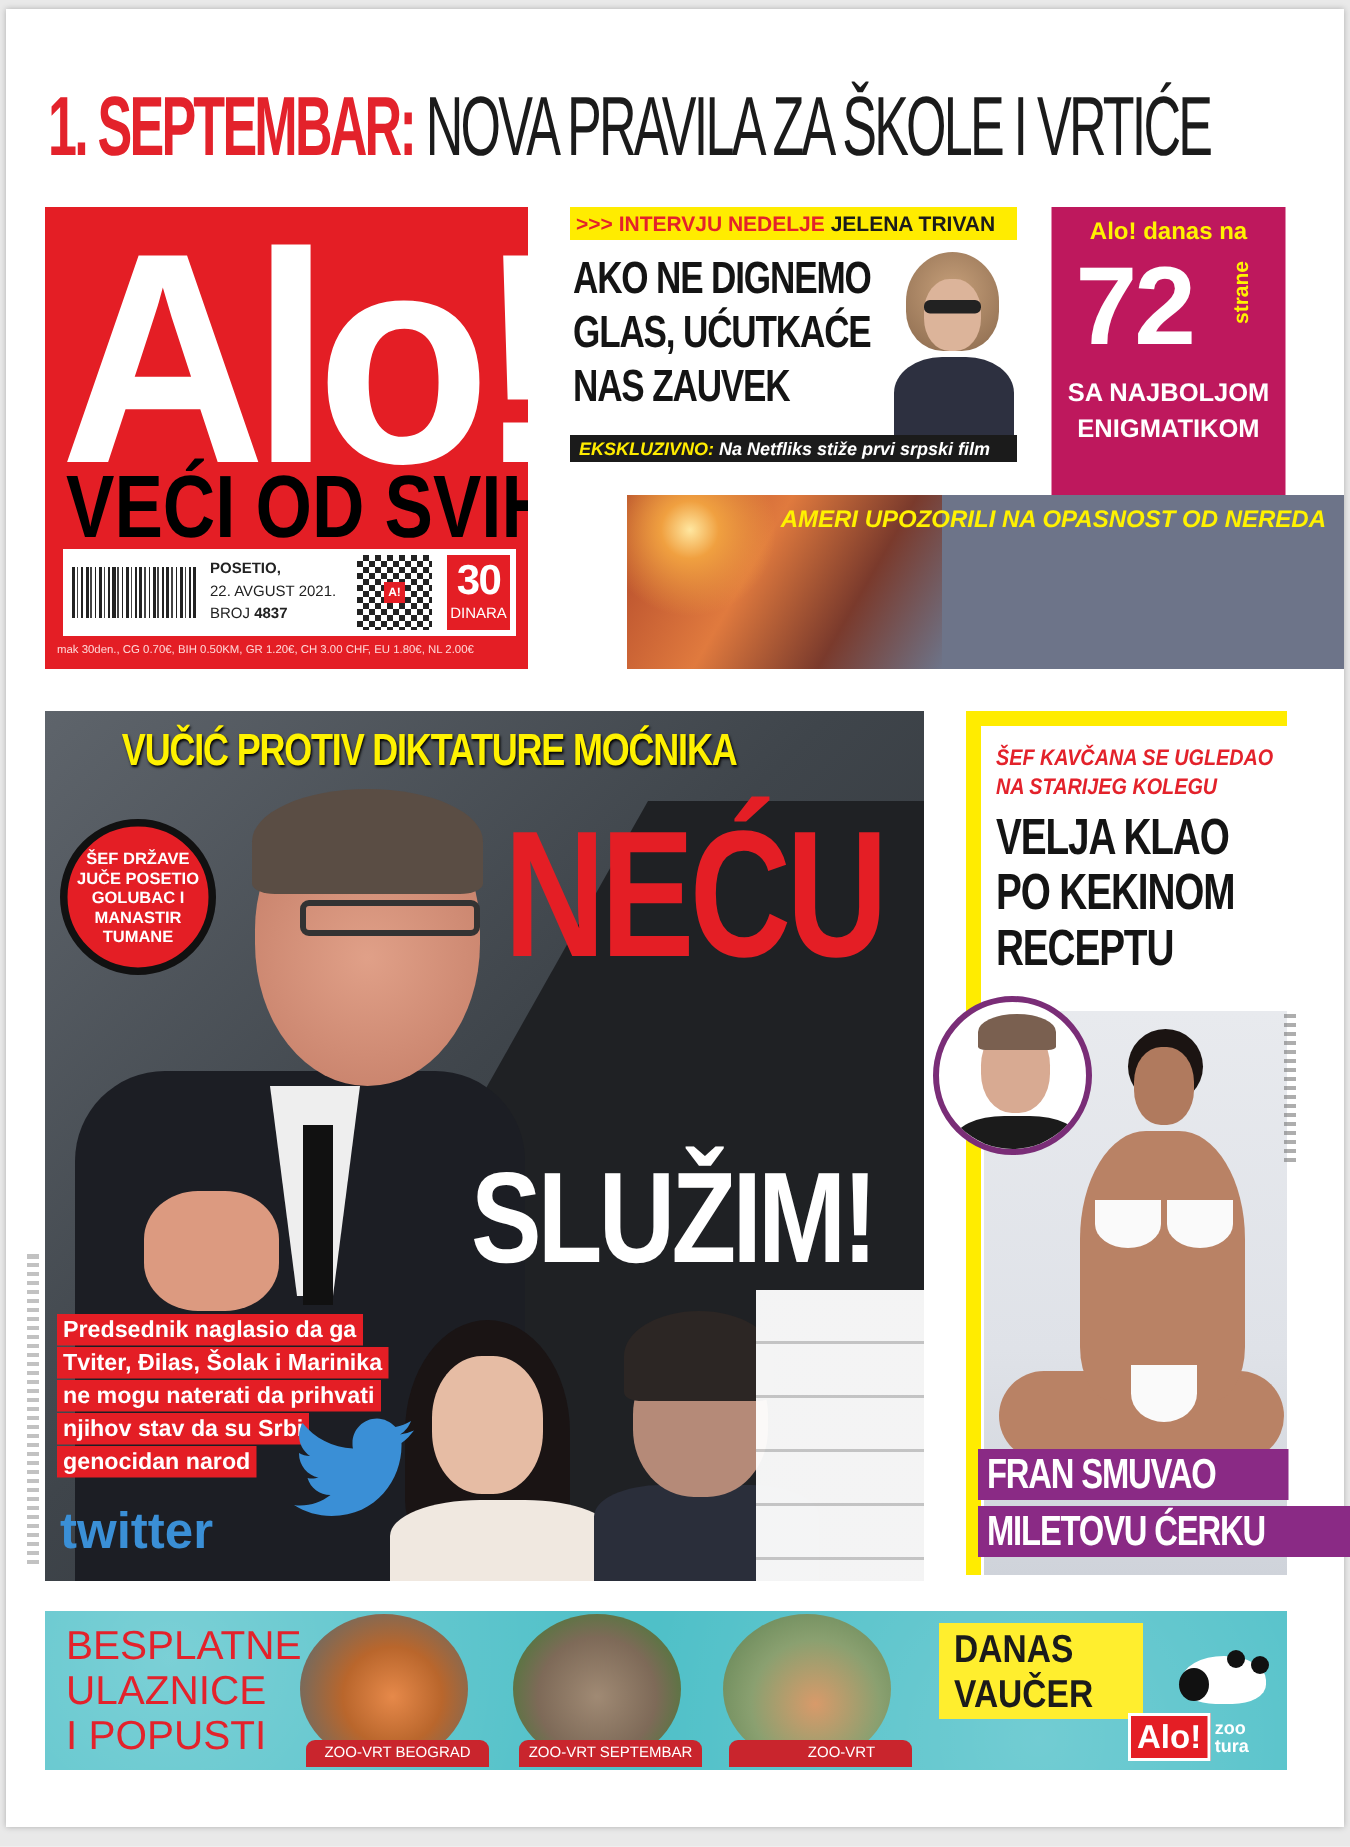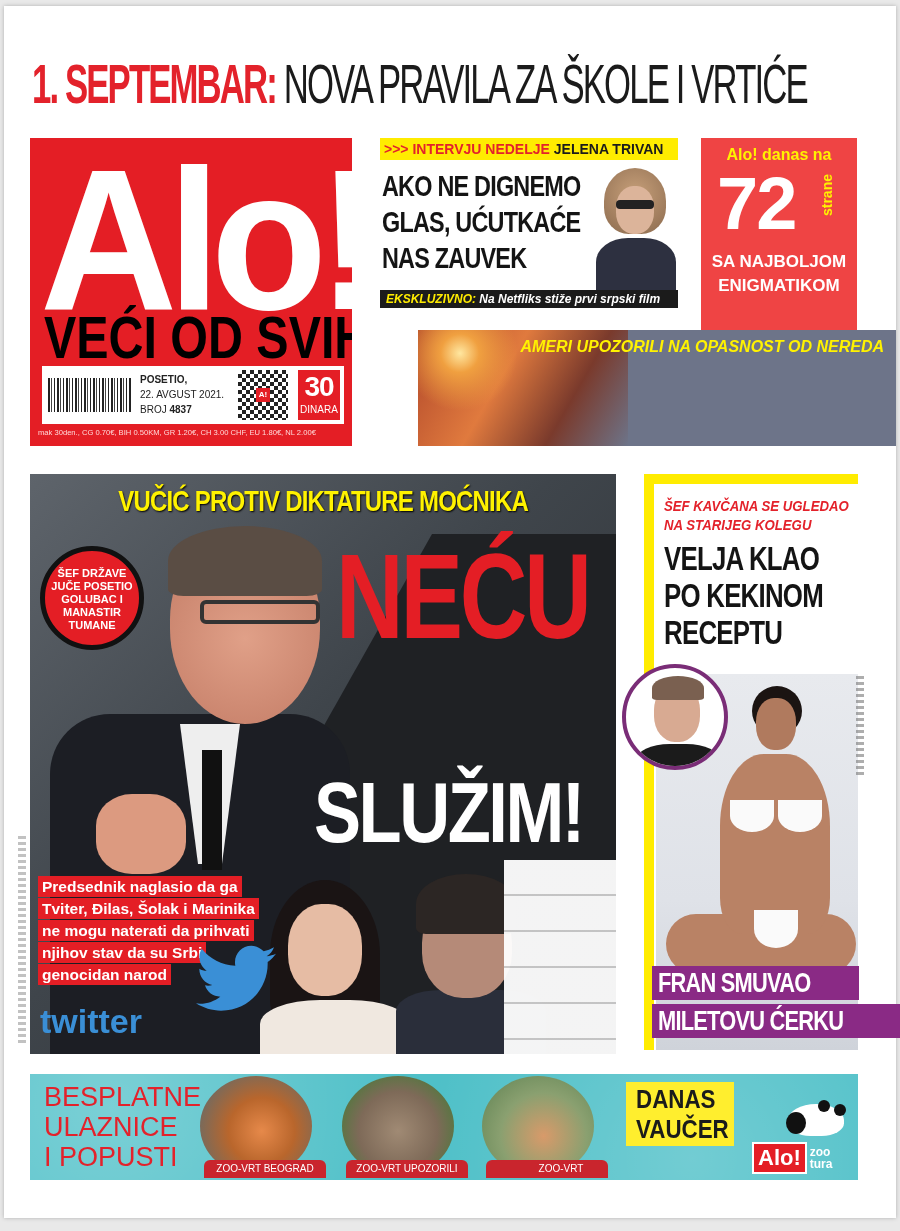--- a/index.html
+++ b/index.html
@@ -43,37 +43,37 @@
   .portrait { position: absolute; left: 214px; top: 30px; width: 86px; height: 124px; overflow: hidden; }
   .portrait .hair { position: absolute; left: 12px; top: 0; width: 62px; height: 66px; border-radius: 50% 50% 40% 40%; background: radial-gradient(circle at 50% 40%, #c7a07a, #8b6a4e); }
   .portrait .face { position: absolute; left: 24px; top: 18px; width: 38px; height: 48px; border-radius: 45%; background: #dcb49a; }
   .portrait .glasses { position: absolute; left: 24px; top: 32px; width: 38px; height: 9px; background: #222; border-radius: 4px; }
   .portrait .dress { position: absolute; left: 4px; top: 70px; width: 80px; height: 60px; background: #2d3040; border-radius: 40% 40% 0 0; }
   .int-bar { position: absolute; left: 2px; top: 152px; width: 298px; height: 18px; background: #1b1b1b; font-size: 12px; line-height: 18px; font-style: italic; padding-left: 6px; white-space: nowrap; font-weight: bold; }
   .int-bar .b-y { color: #ffec00; }
   .int-bar .b-w { color: #fff; }
 
   
-  .pages-box { position: absolute; left: 697px; top: 132px; width: 156px; height: 208px; background: #ef4444; color: #fff; text-align: center; }
+  .pages-box { position: absolute; left: 697px; top: 132px; width: 156px; height: 208px; background: #be185d; color: #fff; text-align: center; }
   .pages-box .top { color: #fff200; font-size: 16px; font-weight: bold; margin-top: 8px; }
   .pages-box .num { position: absolute; left: 16px; top: 26px; font-size: 74px; font-weight: bold; line-height: 80px; letter-spacing: -2px; }
   .pages-box .strane { position: absolute; left: 118px; top: 36px; writing-mode: vertical-rl; transform: rotate(180deg); color: #fff200; font-size: 14px; font-weight: bold; }
   .pages-box .bottom { position: absolute; left: 0; top: 112px; width: 156px; font-size: 17px; line-height: 24px; font-weight: bold; }
 
   
   .cetinje { position: absolute; left: 376px; top: 324px; width: 478px; height: 116px; background: #6d7489; overflow: hidden; margin-left: 38px; }
   .cetinje .photo { position: absolute; left: 0; top: 0; width: 210px; height: 116px; background: radial-gradient(circle at 20% 20%, #ffe7a0 0, #f0a040 10%, transparent 30%), linear-gradient(120deg, #b0472a, #e07a3e 40%, #7a3a2c 70%, #6d7489); }
   .cetinje .kicker { position: absolute; right: 12px; top: 8px; color: #fff200; font-size: 16px; font-style: italic; font-weight: bold; white-space: nowrap; }
   .cetinje .title { position: absolute; right: 12px; top: 30px; color: #fff; font-size: 36px; line-height: 40px; font-weight: bold; text-align: right; white-space: nowrap; letter-spacing: -1px; }
   .cetinje .title span { display: block; transform: scaleX(0.76); transform-origin: right; }
 
   
   .main-story { position: absolute; left: 26px; top: 468px; width: 586px; height: 580px; background: linear-gradient(135deg, #5e646b 0%, #3f454b 45%, #2a2d31 100%); overflow: hidden; }
   .main-story .dark-wedge { position: absolute; left: 270px; top: 60px; width: 330px; height: 520px; background: #1f2124; clip-path: polygon(40% 0, 100% 0, 100% 100%, 0 100%, 0 45%); }
-  .main-kicker { position: absolute; left: 0; top: 10px; width: 586px; text-align: center; color: #fff200; font-size: 30px; font-weight: bold; letter-spacing: -1px; white-space: nowrap; text-shadow: 1px 1px 2px #000; }
+  .main-kicker { position: absolute; left: 0; top: 10px; width: 586px; text-align: left; color: #fff200; font-size: 30px; font-weight: bold; letter-spacing: -1px; white-space: nowrap; text-shadow: 1px 1px 2px #000; }
   .main-kicker span { display: inline-block; transform: scaleX(0.8); }
   .person { position: absolute; left: 0; top: 40px; width: 320px; height: 540px; }
   .person .head { position: absolute; left: 140px; top: 20px; width: 150px; height: 190px; border-radius: 45% 45% 50% 50%; background: radial-gradient(circle at 50% 55%, #e0a088, #c07862); }
   .person .hair { position: absolute; left: 138px; top: 12px; width: 154px; height: 70px; border-radius: 50% 50% 10% 10%; background: #5a4d44; }
   .person .glasses { position: absolute; left: 170px; top: 86px; width: 120px; height: 24px; border: 4px solid #333; border-radius: 6px; }
   .person .suit { position: absolute; left: 20px; top: 200px; width: 300px; height: 340px; background: #1c1e24; border-radius: 60px 60px 0 0; }
   .person .shirt { position: absolute; left: 150px; top: 210px; width: 60px; height: 140px; background: #eee; clip-path: polygon(0 0, 100% 0, 70% 100%, 30% 100%); }
   .person .tie { position: absolute; left: 172px; top: 236px; width: 20px; height: 120px; background: #111; }
   .person .fist { position: absolute; left: 66px; top: 280px; width: 90px; height: 80px; border-radius: 40%; background: #dc9a80; }
   .bubble { position: absolute; left: 10px; top: 72px; width: 104px; height: 104px; border-radius: 50%; background: #e41e25; border: 5px solid #111; color: #fff; font-size: 11px; font-weight: bold; text-align: center; padding-top: 16px; line-height: 13px; }
@@ -127,21 +127,21 @@
   
   .zoo-banner { position: absolute; left: 26px; top: 1068px; width: 828px; height: 106px; background: #4fc0c8; overflow: hidden; }
   .zoo-banner .bg { position: absolute; inset: 0; background: radial-gradient(circle at 10% 30%, rgba(255,255,255,0.25), transparent 40%), radial-gradient(circle at 80% 80%, rgba(255,255,255,0.2), transparent 40%); }
   .zoo-headline { position: absolute; left: 14px; top: 8px; color: #e3222b; font-size: 27px; line-height: 30px; font-weight: normal; }
   .zoo-circle { position: absolute; top: 2px; width: 112px; height: 100px; border-radius: 50%; overflow: hidden; }
   .zoo-circle.c1 { left: 170px; background: radial-gradient(circle at 55% 55%, #e6894a, #b9662c 40%, #7a6a5a 75%); }
   .zoo-circle.c2 { left: 312px; background: radial-gradient(circle at 50% 55%, #a08a74, #7e6a58 50%, #4b7a3a 85%); }
   .zoo-circle.c3 { left: 452px; background: radial-gradient(circle at 55% 60%, #d89a6a, #8aa070 50%, #6a8a5a 85%); }
   .zoo-tag { position: absolute; top: 86px; width: 122px; height: 18px; background: #c9252d; color: #fff; font-size: 10px; line-height: 18px; text-align: center; border-radius: 6px 6px 0 0; }
   .zoo-tag.t1 { left: 174px; } .zoo-tag.t2 { left: 316px; } .zoo-tag.t3 { left: 456px; padding-left: 28px; }
-  .voucher { position: absolute; left: 596px; top: 8px; width: 108px; height: 64px; background: #ffee2e; color: #1b1b1b; font-size: 26px; line-height: 30px; font-weight: bold; padding: 2px 10px; }
+  .voucher { position: absolute; left: 596px; top: 8px; width: 136px; height: 64px; background: #ffee2e; color: #1b1b1b; font-size: 26px; line-height: 30px; font-weight: bold; padding: 2px 10px; }
   .voucher span { display: block; transform: scaleX(0.86); transform-origin: left; white-space: nowrap; }
   .panda { position: absolute; left: 752px; top: 24px; width: 66px; height: 40px; }
   .panda .body { position: absolute; left: 6px; top: 6px; width: 56px; height: 32px; background: #fff; border-radius: 50% 50% 40% 40%; }
   .panda .ear1 { position: absolute; left: 36px; top: 2px; width: 12px; height: 12px; background: #111; border-radius: 50%; }
   .panda .ear2 { position: absolute; left: 52px; top: 6px; width: 12px; height: 12px; background: #111; border-radius: 50%; }
   .panda .patch { position: absolute; left: 4px; top: 14px; width: 20px; height: 22px; background: #111; border-radius: 50%; }
   .zoo-logo { position: absolute; left: 722px; top: 70px; height: 28px; display: flex; align-items: center; }
   .zoo-logo .alo { background: #e41e25; color: #fff; font-size: 22px; font-weight: bold; padding: 0 4px; line-height: 28px; border: 2px solid #fff; }
   .zoo-logo .zt { color: #fff; font-size: 12px; line-height: 12px; font-weight: bold; margin-left: 3px; }
 </style>
@@ -302,21 +302,21 @@
     <div class="bg"></div>
     <div class="zoo-headline">
       <div>BESPLATNE</div>
       <div>ULAZNICE</div>
       <div>I POPUSTI</div>
     </div>
     <div class="zoo-circle c1"></div>
     <div class="zoo-circle c2"></div>
     <div class="zoo-circle c3"></div>
     <div class="zoo-tag t1">ZOO-VRT BEOGRAD</div>
-    <div class="zoo-tag t2">ZOO-VRT UPOZORILI</div>
+    <div class="zoo-tag t2">ZOO-VRT SEPTEMBAR</div>
     <div class="zoo-tag t3">ZOO-VRT JAGODINA</div>
     <div class="voucher">
       <span>DANAS</span>
       <span>VAUČER</span>
     </div>
     <div class="panda">
       <div class="body"></div>
         <div class="patch"></div>
         <div class="ear1"></div>
         <div class="ear2"></div>

